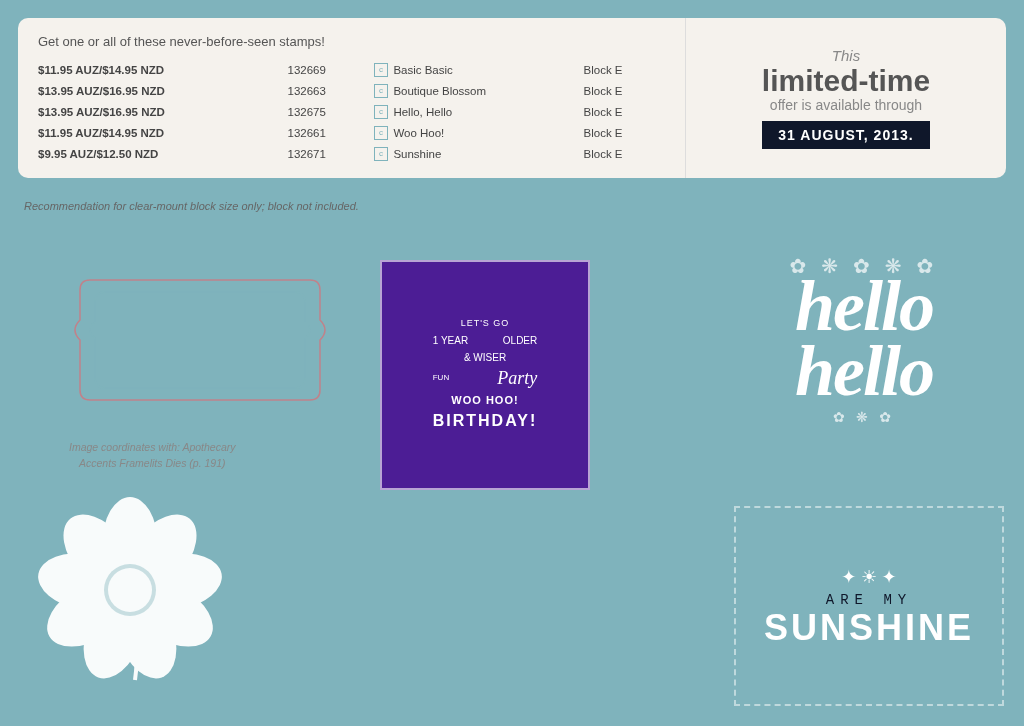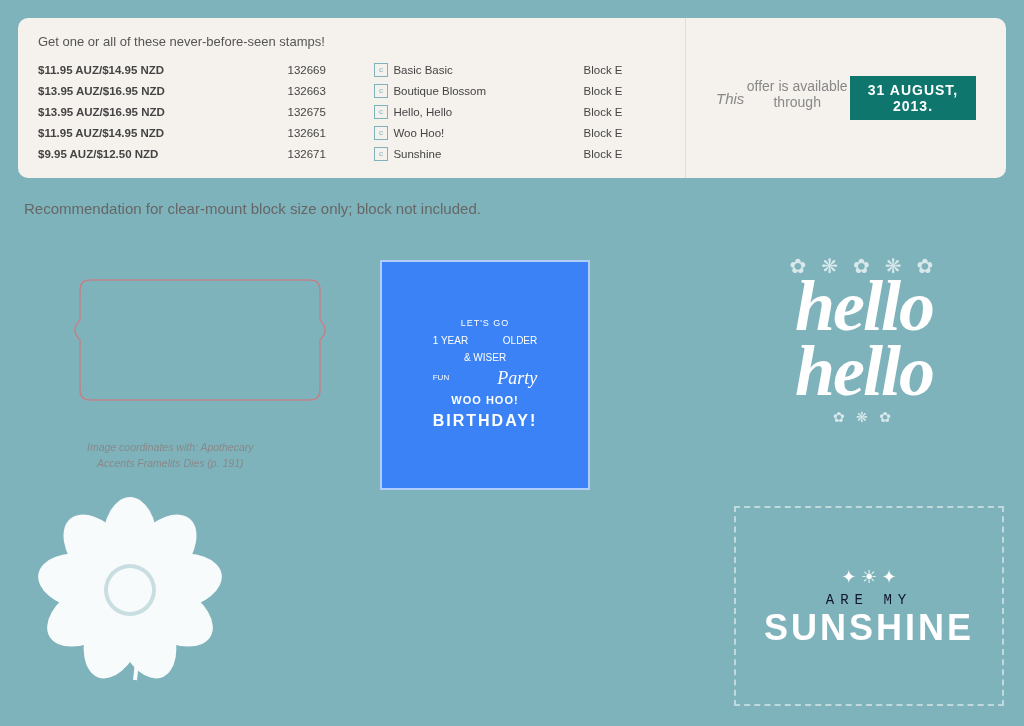--- a/index.html
+++ b/index.html
@@ -88,20 +88,21 @@
 
     .block-col {
       color: #555;
     }
 
     
     .limited-section {
       width: 320px;
       padding: 18px 30px;
       display: flex;
+      flex-direction: column;
       align-items: center;
       justify-content: center;
       text-align: center;
     }
 
     .this-text {
       font-size: 15px;
       color: #888;
       font-family: Arial, sans-serif;
       font-style: italic;
@@ -116,36 +117,37 @@
     }
 
     .offer-text {
       font-size: 14px;
       color: #888;
       font-family: Arial, sans-serif;
       margin-bottom: 8px;
     }
 
     .date-badge {
-      background: #0f766e;
+      background: #0f172a;
       color: white;
       font-weight: bold;
       font-family: Arial, sans-serif;
       font-size: 14px;
       padding: 6px 16px;
       letter-spacing: 1px;
     }
 
     
     .recommendation-note {
       position: absolute;
       top: 200px;
       left: 24px;
-      font-size: 15px;
+      font-size: 11px;
       color: #666;
+      font-style: italic;
       font-family: Arial, sans-serif;
     }
 
     
     .bottom-area {
       position: absolute;
       top: 230px;
       left: 0;
       right: 0;
       bottom: 0;
@@ -160,21 +162,21 @@
       height: 180px;
     }
 
     .label-stamp svg {
       width: 100%;
       height: 100%;
     }
 
     .image-coords-note {
       position: absolute;
-      left: 87px;
+      left: 69px;
       top: 210px;
       font-size: 10.5px;
       color: #888;
       font-style: italic;
       font-family: Arial, sans-serif;
       text-align: center;
       line-height: 1.5;
     }
 
     
@@ -192,21 +194,21 @@
     }
 
     
     .birthday-card {
       position: absolute;
       left: 380px;
       top: 30px;
       width: 210px;
       height: 230px;
       border: 2px solid rgba(255,255,255,0.6);
-      background: #3b82f6;
+      background: #4c1d95;
       display: flex;
       align-items: center;
       justify-content: center;
       overflow: hidden;
     }
 
     .birthday-card-inner {
       color: white;
       text-align: center;
       font-family: Arial, sans-serif;
@@ -332,20 +334,21 @@
       <td class="icon-col"><span class="stamp-icon">c</span></td>
       <td class="name-col">Sunshine</td>
       <td class="block-col">Block E</td>
     </tr>
         </tbody>
     </table>
   </div>
 
   <div class="limited-section">
     <div class="this-text">This</div>
+    <div class="limited-time-text">limited-time</div>
     <div class="offer-text">offer is available through</div>
     <div class="date-badge">31 AUGUST, 2013.</div>
   </div>
 </div>
 
 <div class="recommendation-note">Recommendation for clear-mount block size only; block not included.</div>
 
 <div class="bottom-area">
 
   <div class="label-stamp">

